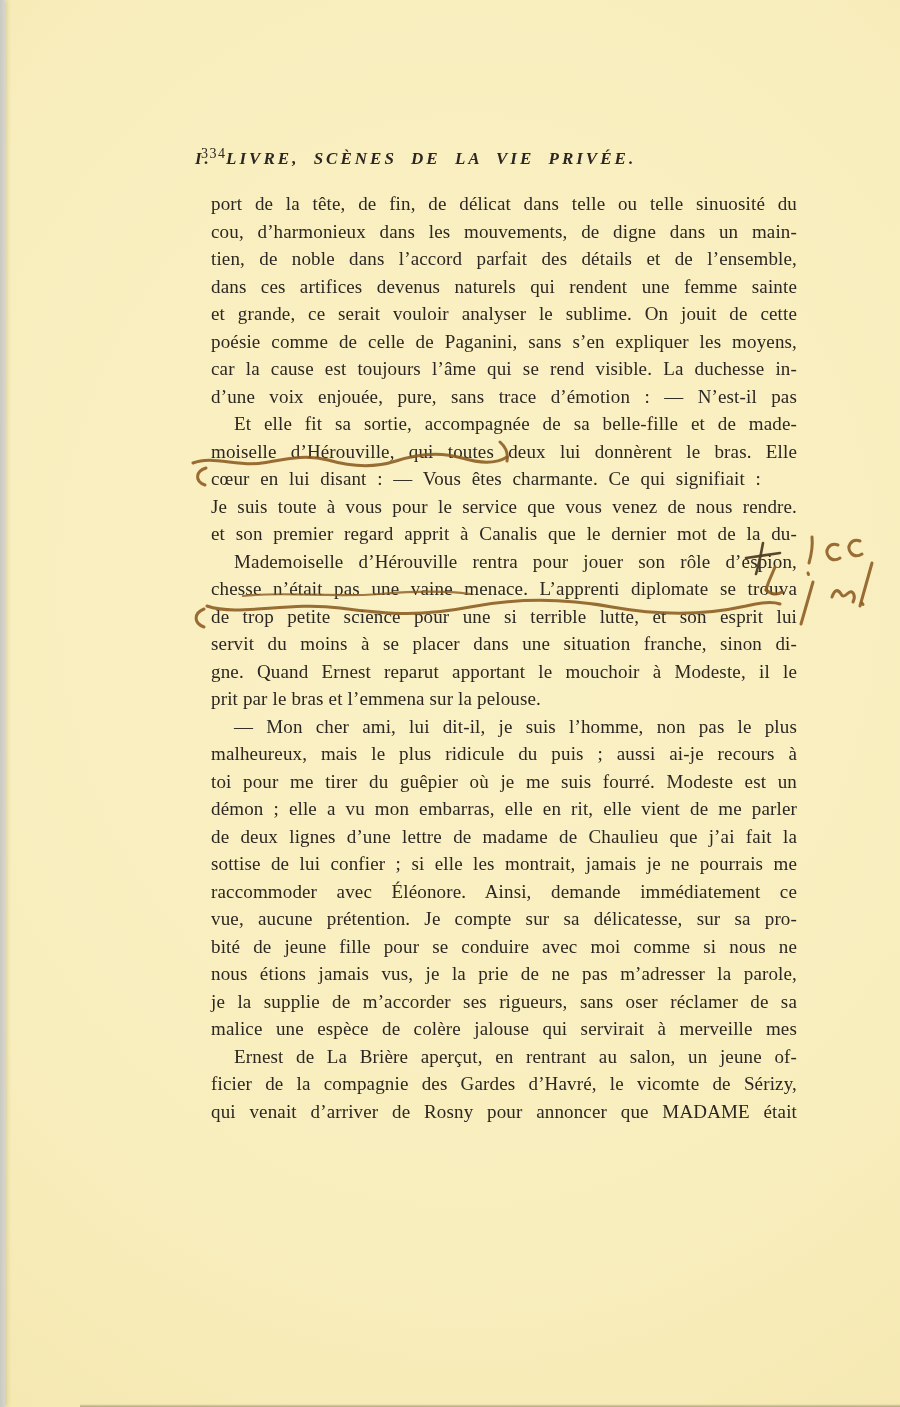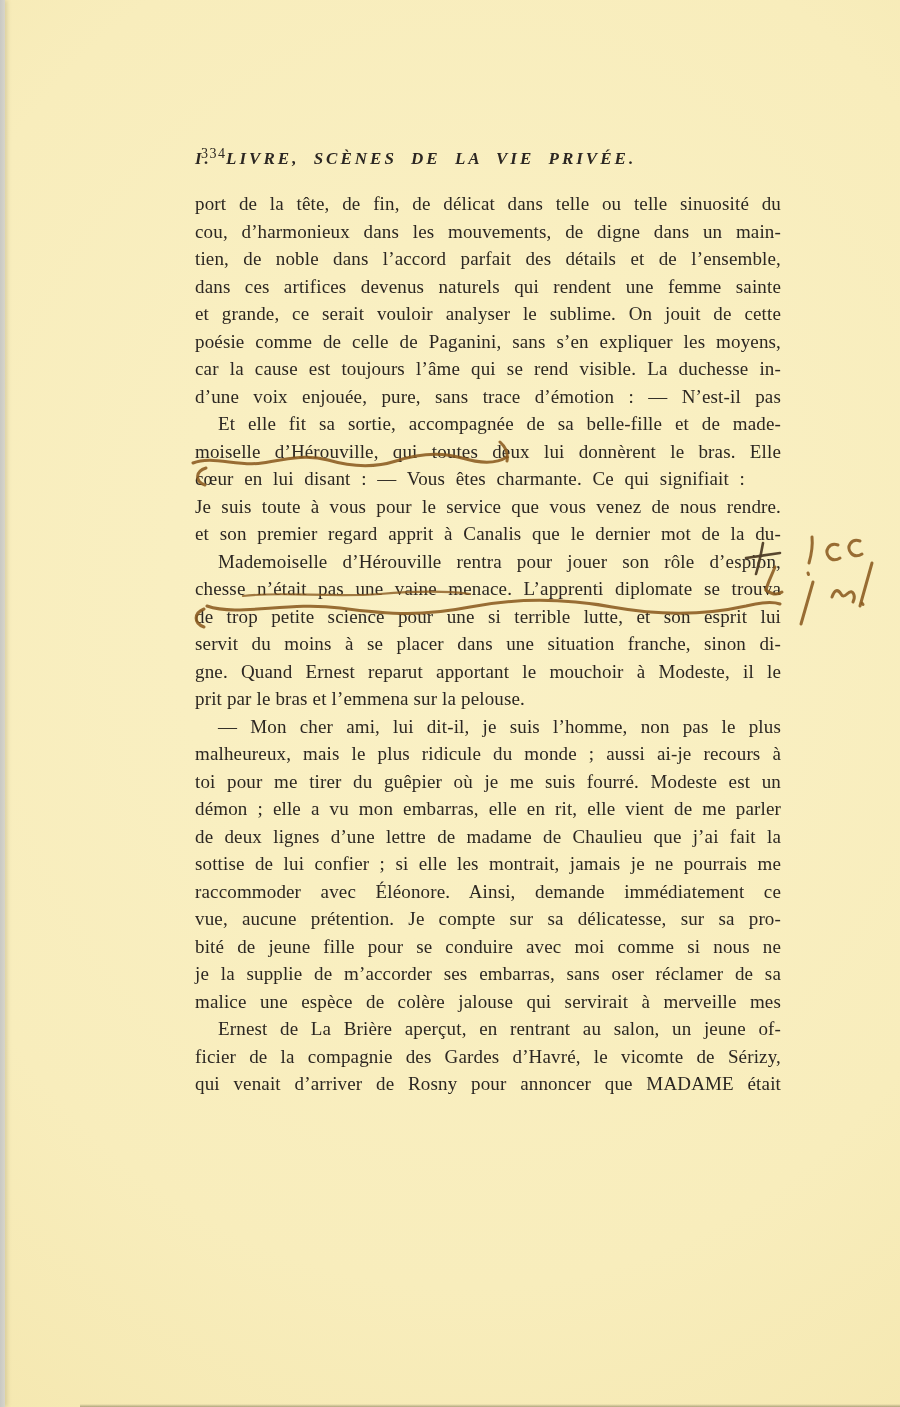--- a/index.html
+++ b/index.html
@@ -26,21 +26,21 @@
     position:absolute;left:6px;top:0;
     font-size:14px;letter-spacing:1.5px;font-weight:normal;
   }
   .runtitle{
     display:block;padding-right:78px;padding-top:3px;
     font-size:17px;font-weight:bold;letter-spacing:3px;word-spacing:7px;
     white-space:nowrap;
     font-style:italic;
   }
   .text-block{
-    position:absolute;left:195px;top:190px;width:586px;
+    position:absolute;left:211px;top:190px;width:586px;
     font-size:19px;line-height:27.5px;letter-spacing:.15px;
   }
   .line{
     height:27.5px;overflow:visible;white-space:normal;
     text-align:justify;text-align-last:justify;text-justify:inter-word;
   }
   .line.end{text-align-last:left;}
   .line.indent{text-indent:23px;}
   .marks{position:absolute;left:0;top:0;width:900px;height:1407px;pointer-events:none;}
   .marks path{fill:none;stroke-linecap:round;stroke-linejoin:round;}
@@ -74,29 +74,30 @@
       <div class="line" style="padding-right: 36px;">cœur en lui disant : — Vous êtes charmante. Ce qui signifiait :</div>
       <div class="line">Je suis toute à vous pour le service que vous venez de nous rendre.</div>
       <div class="line">et son premier regard apprit à Canalis que le dernier mot de la du-</div>
       <div class="line indent">Mademoiselle d’Hérouville rentra pour jouer son rôle d’espion,</div>
       <div class="line">chesse n’était pas une vaine menace. L’apprenti diplomate se trouva</div>
       <div class="line">de trop petite science pour une si terrible lutte, et son esprit lui</div>
       <div class="line">servit du moins à se placer dans une situation franche, sinon di-</div>
       <div class="line">gne. Quand Ernest reparut apportant le mouchoir à Modeste, il le</div>
       <div class="line end">prit par le bras et l’emmena sur la pelouse.</div>
       <div class="line indent">— Mon cher ami, lui dit-il, je suis l’homme, non pas le plus</div>
-      <div class="line">malheureux, mais le plus ridicule du monde ; aussi ai-je recours à</div>
+      <div class="line">malheureux, mais le plus ridicule du puis ; aussi ai-je recours à</div>
       <div class="line">toi pour me tirer du guêpier où je me suis fourré. Modeste est un</div>
       <div class="line">démon ; elle a vu mon embarras, elle en rit, elle vient de me parler</div>
       <div class="line">de deux lignes d’une lettre de madame de Chaulieu que j’ai fait la</div>
       <div class="line">sottise de lui confier ; si elle les montrait, jamais je ne pourrais me</div>
       <div class="line">raccommoder avec Éléonore. Ainsi, demande immédiatement ce</div>
       <div class="line">vue, aucune prétention. Je compte sur sa délicatesse, sur sa pro-</div>
       <div class="line">bité de jeune fille pour se conduire avec moi comme si nous ne</div>
-      <div class="line">je la supplie de m’accorder ses embarras, sans oser réclamer de sa</div>
+      <div class="line">nous étions jamais vus, je la prie de ne pas m’adresser la parole,</div>
+      <div class="line">je la supplie de m’accorder ses rigueurs, sans oser réclamer de sa</div>
       <div class="line">malice une espèce de colère jalouse qui servirait à merveille mes</div>
       <div class="line indent">Ernest de La Brière aperçut, en rentrant au salon, un jeune of-</div>
       <div class="line">ficier de la compagnie des Gardes d’Havré, le vicomte de Sérizy,</div>
       <div class="line">qui venait d’arriver de Rosny pour annoncer que MADAME était</div>
     </div>
 
   <svg class="marks" viewBox="0 0 900 1407">
 
     <g>
       <path class="ink" d="M193,463 C 212,455 238,467 262,463 C 286,459 306,454 328,460 C 352,467 374,468 396,461 C 420,453 442,452 462,458 C 482,464 496,464 507,457" style="stroke: rgb(138, 90, 31);"></path>

